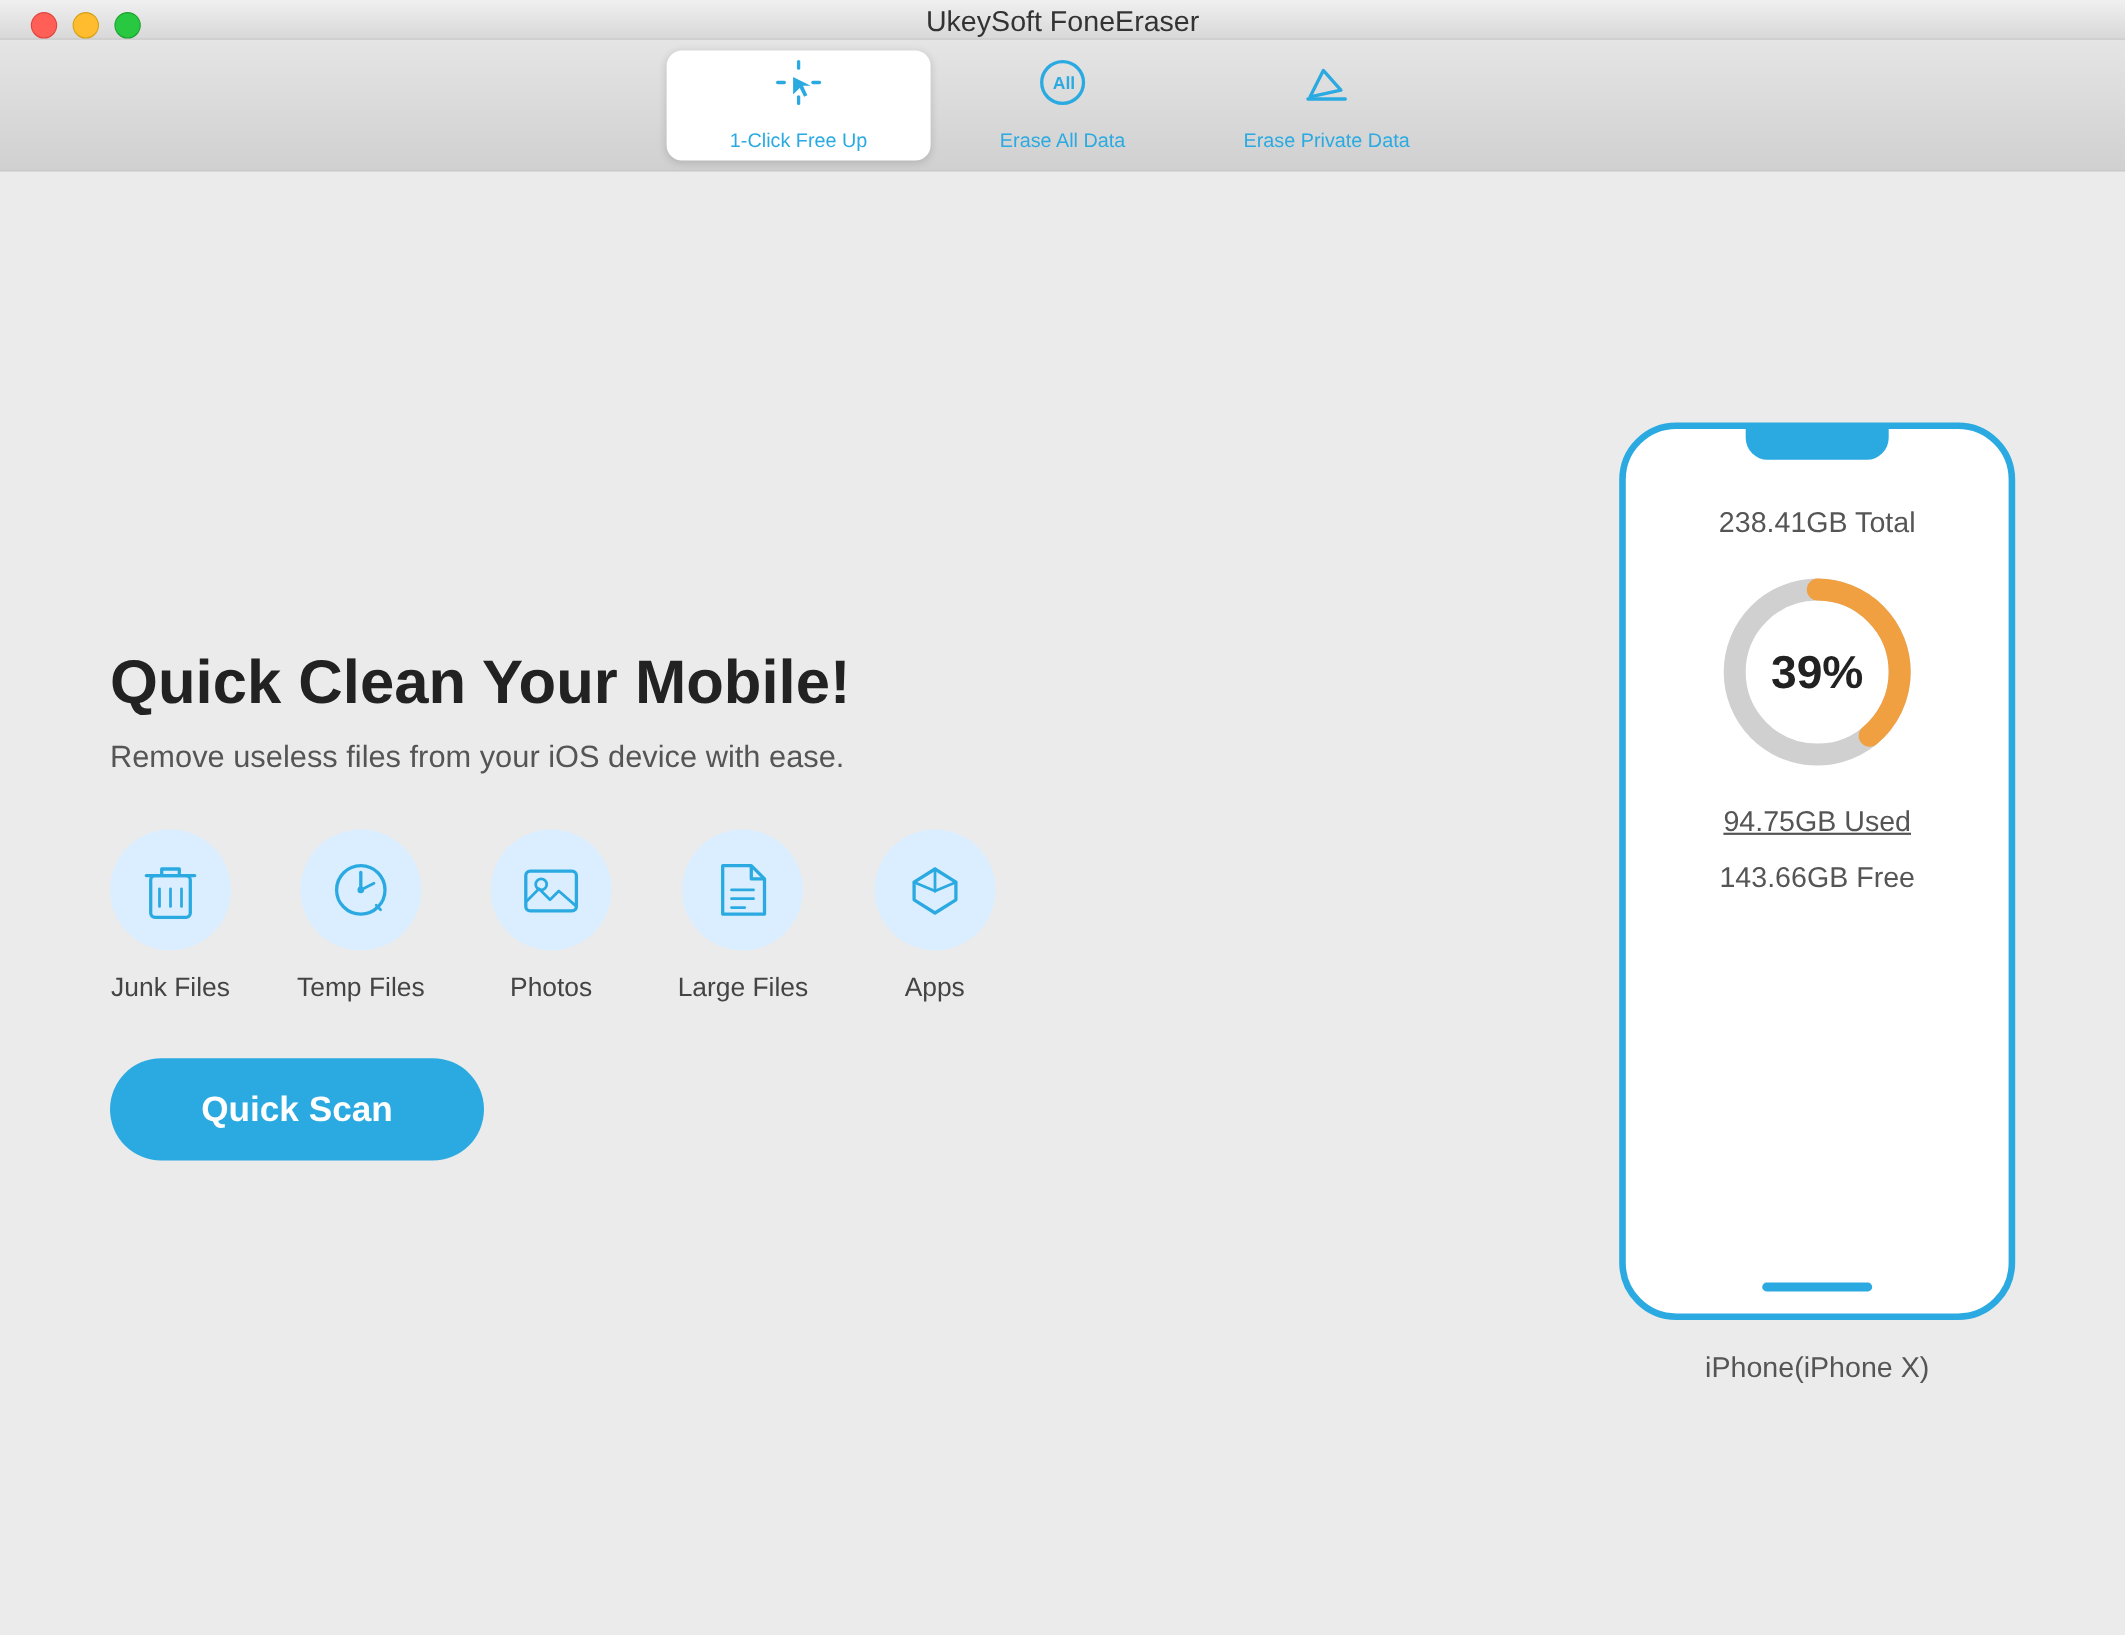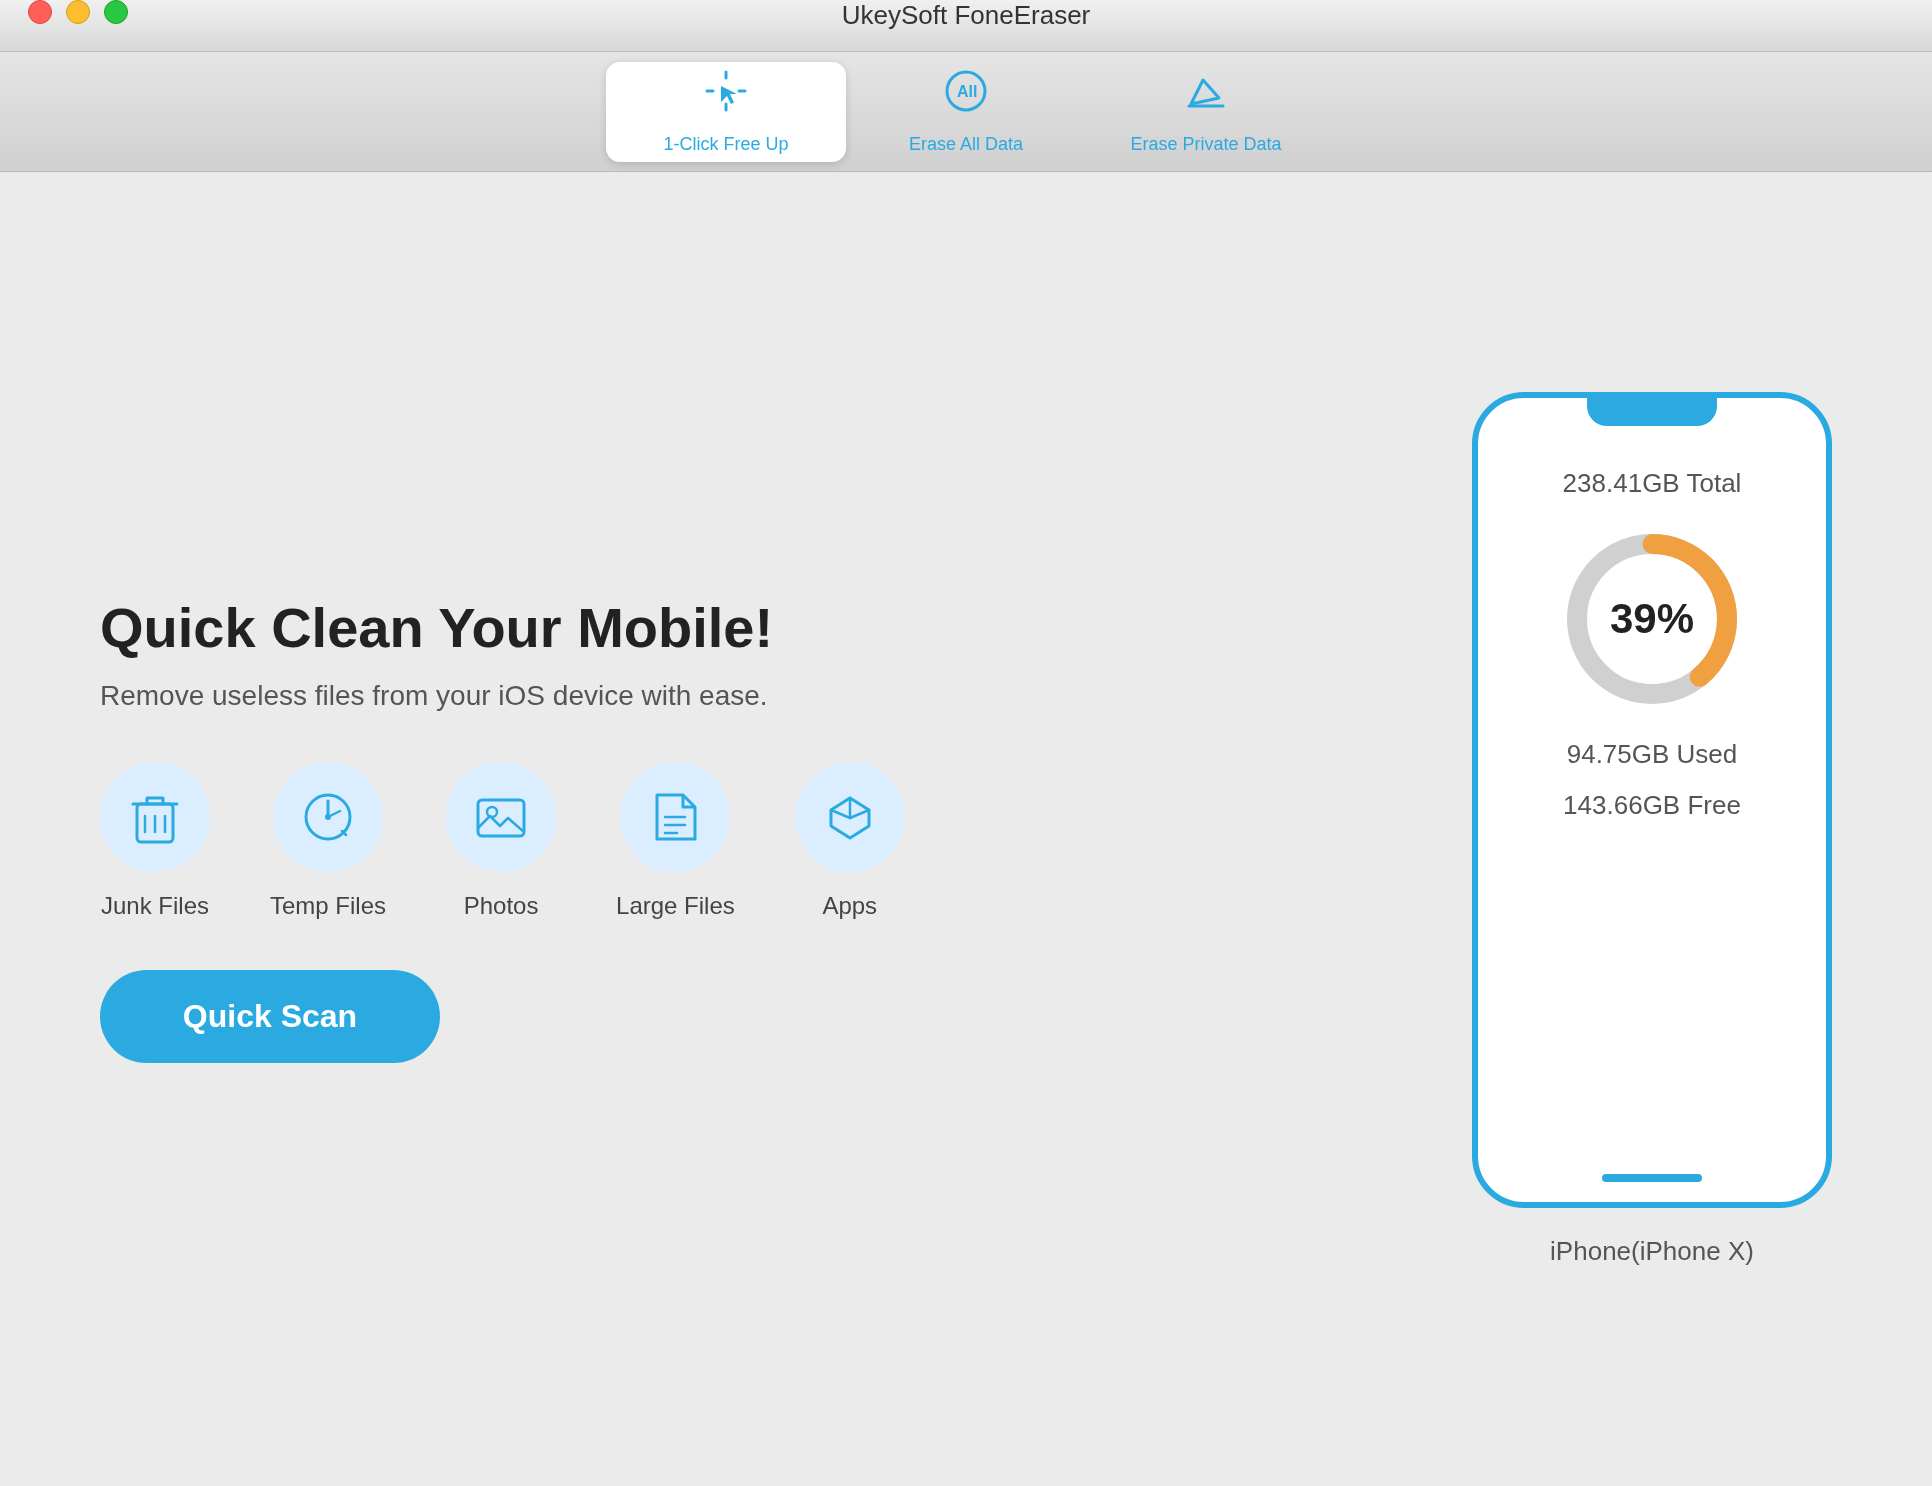--- a/index.html
+++ b/index.html
@@ -7,23 +7,23 @@
       font-family: -apple-system, BlinkMacSystemFont, "Helvetica Neue", Arial, sans-serif;
       background: #e8e8e8;
       width: 1932px;
       height: 1486px;
       overflow: hidden;
       display: flex;
       flex-direction: column;
     }
     .title-bar {
       background: linear-gradient(to bottom, #f0f0f0, #d8d8d8);
-      height: 52px;
-      display: flex;
-      align-items: flex-start;
+      height: 36px;
+      display: flex;
+      align-items: flex-end;
       justify-content: center;
       position: relative;
       border-bottom: 1px solid #c0c0c0;
     }
     .title-bar-title {
       font-size: 26px;
       color: #333;
       font-weight: 500;
     }
     .traffic-lights {
@@ -205,20 +205,21 @@
     .donut-percent {
       font-size: 42px;
       font-weight: 700;
       color: #222;
       z-index: 1;
     }
 
     .storage-used {
       font-size: 26px;
       color: #555;
+      text-decoration: underline;
     }
     .storage-free {
       font-size: 26px;
       color: #555;
     }
 
     .device-label {
       font-size: 26px;
       color: #555;
       margin-top: 8px;

